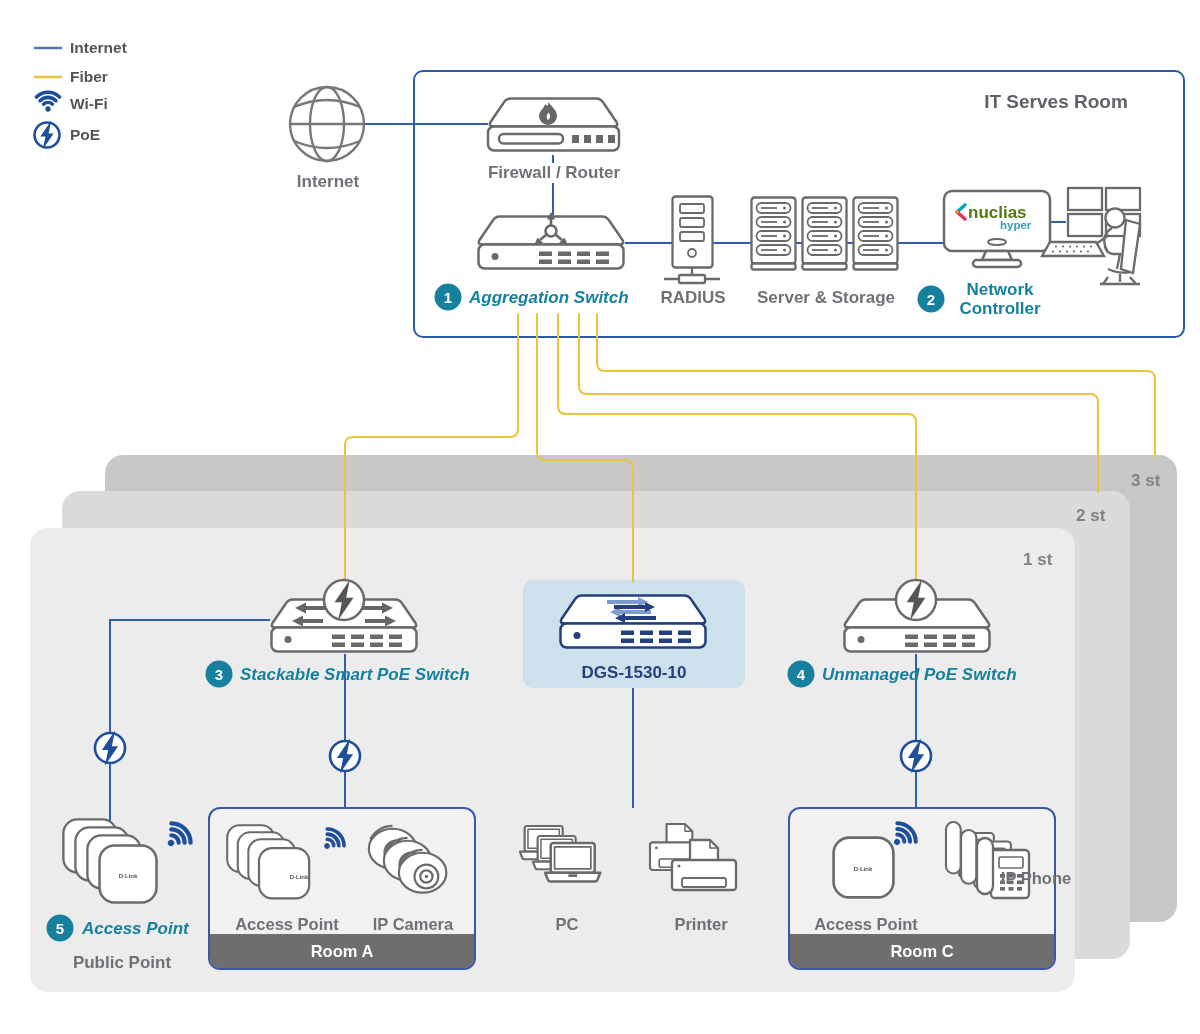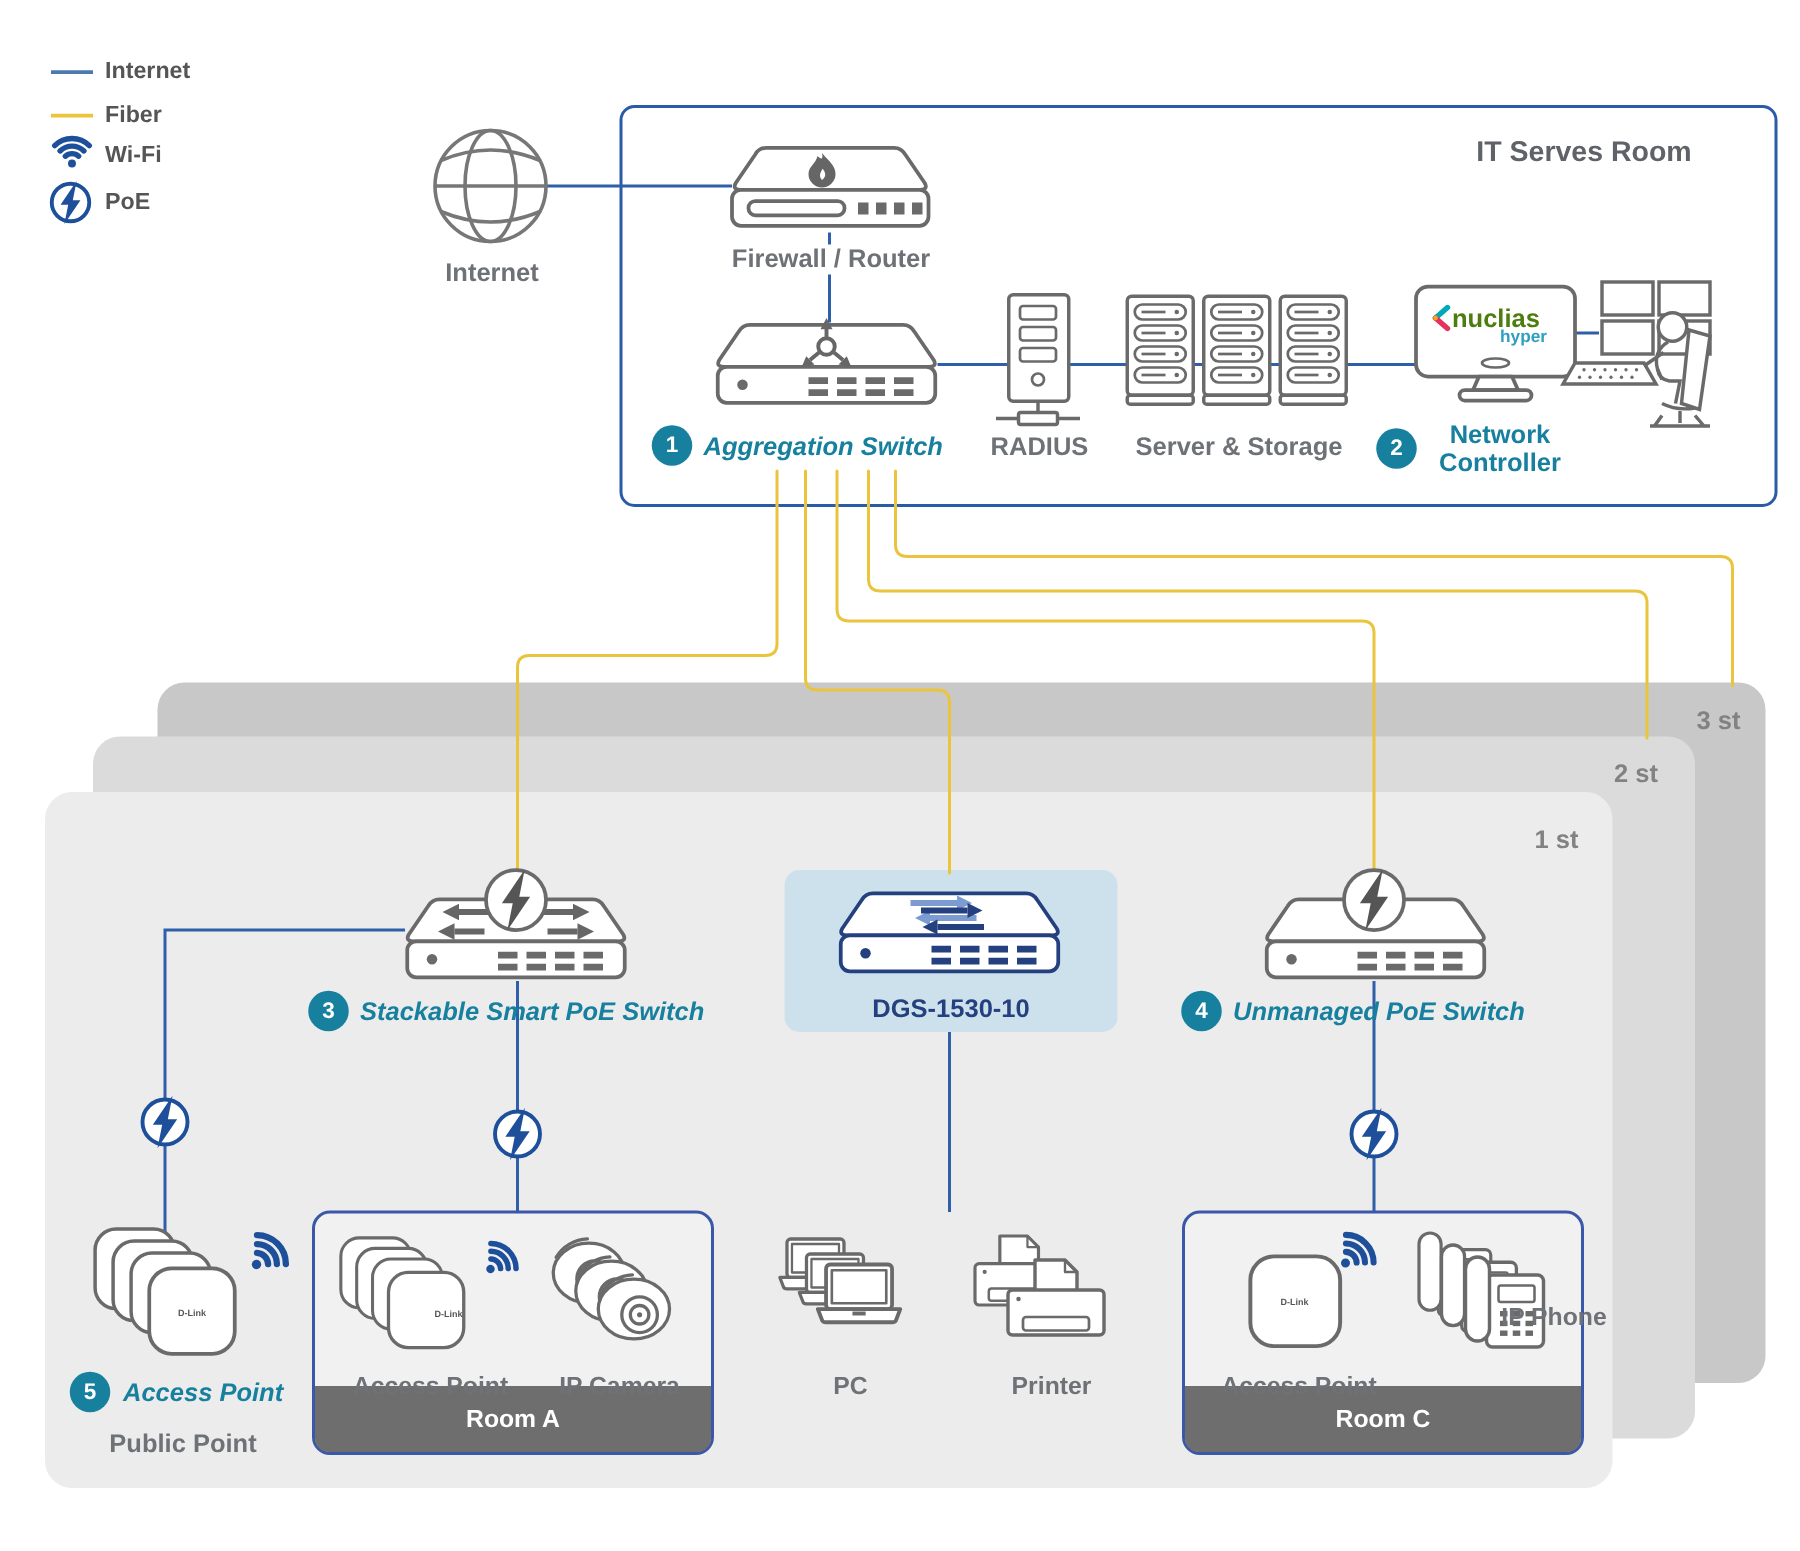--- a/index.html
+++ b/index.html
@@ -17,21 +17,21 @@
   .lbl-navy{color:#24407e;font-size:17px;}
   .lbl-center{transform:translateX(-50%);}
   .legend-text{position:absolute;font-size:15.5px;font-weight:600;color:#555;}
   .badge{position:absolute;width:27px;height:27px;border-radius:50%;background:#17809e;
          color:#fff;font-size:15px;font-weight:700;display:flex;align-items:center;
          justify-content:center;transform:translate(-50%,-50%);}
   .dgsbox{position:absolute;left:523px;top:580px;width:222px;height:108px;
           background:#cde1ec;border-radius:10px;}
   .room{position:absolute;width:268px;height:163px;background:#f1f1f2;
         border:2px solid #3a57a8;border-radius:12px;box-sizing:border-box;}
-  .roombar{position:absolute;left:0;bottom:0;width:100%;height:44px;background:#6e6e6e;
+  .roombar{position:absolute;left:0;bottom:0;width:100%;height:34px;background:#6e6e6e;
            border-radius:0 0 9px 9px;display:flex;align-items:center;justify-content:center;
            color:#fff;font-size:16.5px;font-weight:700;}
   .itemlbl{position:absolute;transform:translateX(-50%);font-size:16.5px;font-weight:700;
            color:#6e7276;white-space:nowrap;}
   .tiny-brand{position:absolute;transform:translate(-50%,-50%);font-size:6px;font-weight:700;
               color:#555;letter-spacing:0;}
   .masked{background:#fff;padding:0 4px;}
   .ctrl-lbl{position:absolute;left:1000px;top:280px;transform:translateX(-50%);width:120px;
             text-align:center;font-size:17px;font-weight:700;color:#17809e;line-height:19px;}
   .nuclias{position:absolute;left:968px;top:203px;font-size:17px;font-weight:700;color:#4d7c0f;}

